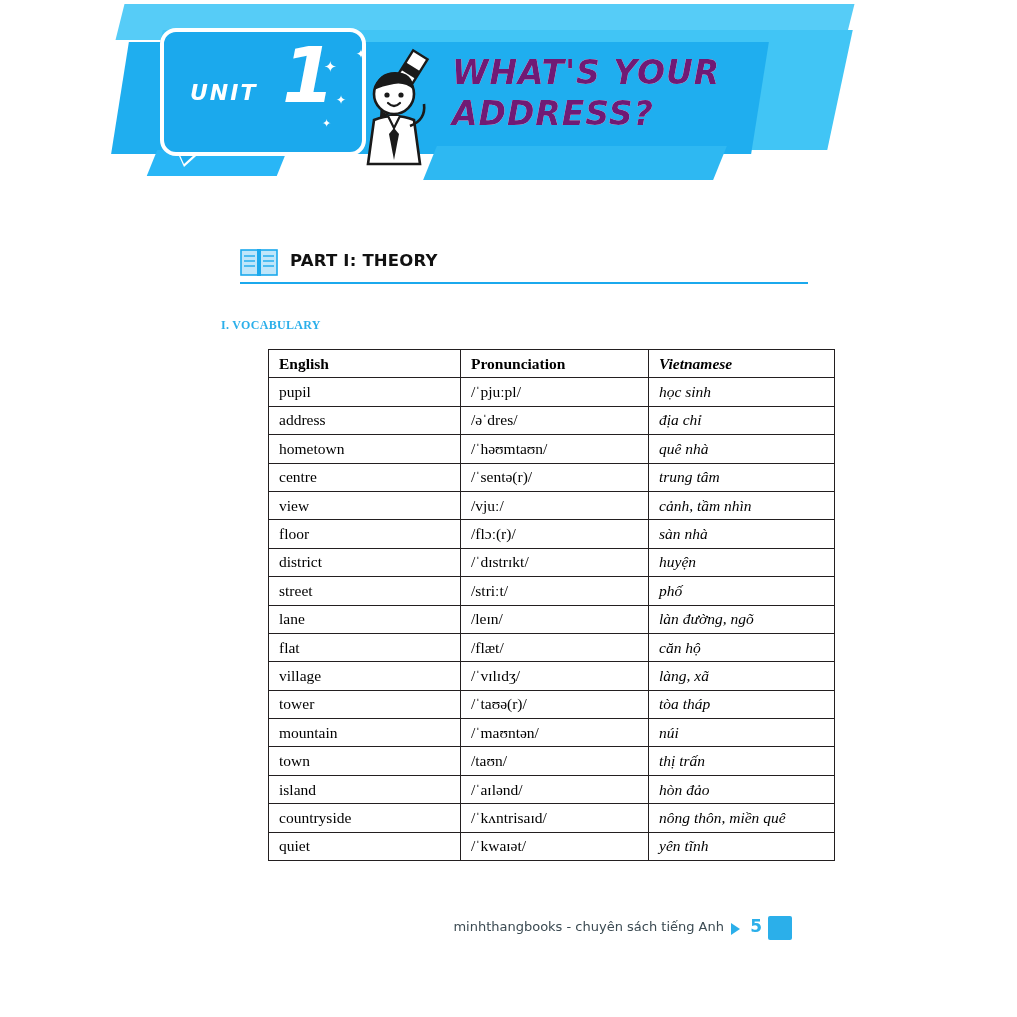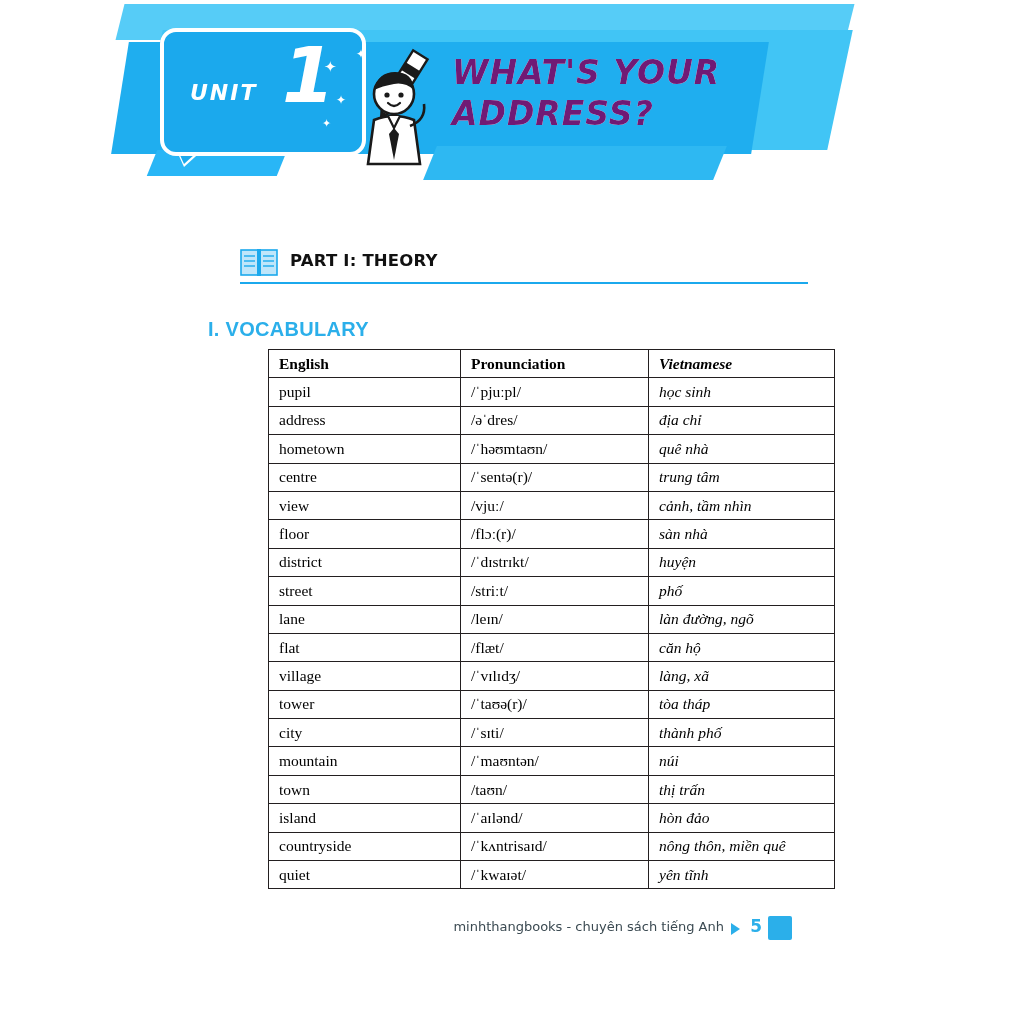--- a/index.html
+++ b/index.html
@@ -164,25 +164,25 @@
     left: 0;
     top: 34px;
     width: 568px;
     height: 2px;
     background: #1BA9ED;
   }
 
   
   .section-head {
     position: absolute;
-    left: 208px;
+    left: 221px;
     top: 318px;
-    font-family: Liberation Sans, sans-serif;
-    font-weight: bold;
-    font-size: 20px;
+    font-family: Liberation Serif, serif;
+    font-weight: bold;
+    font-size: 12px;
     color: #2BAFEA;
     letter-spacing: 0.3px;
   }
 
   
   .vocab-wrap {
     position: absolute;
     left: 220px;
     top: 349px;
     width: 566px;
@@ -401,25 +401,20 @@
           <td>village</td>
           <td class="pr">/ˈvɪlɪdʒ/</td>
           <td class="vn">làng, xã</td>
         </tr>
         <tr>
           <td>tower</td>
           <td class="pr">/ˈtaʊə(r)/</td>
           <td class="vn">tòa tháp</td>
         </tr>
         <tr>
-          <td>city</td>
-          <td class="pr">/ˈsɪti/</td>
-          <td class="vn">thành phố</td>
-        </tr>
-        <tr>
           <td>mountain</td>
           <td class="pr">/ˈmaʊntən/</td>
           <td class="vn">núi</td>
         </tr>
         <tr>
           <td>town</td>
           <td class="pr">/taʊn/</td>
           <td class="vn">thị trấn</td>
         </tr>
         <tr>

